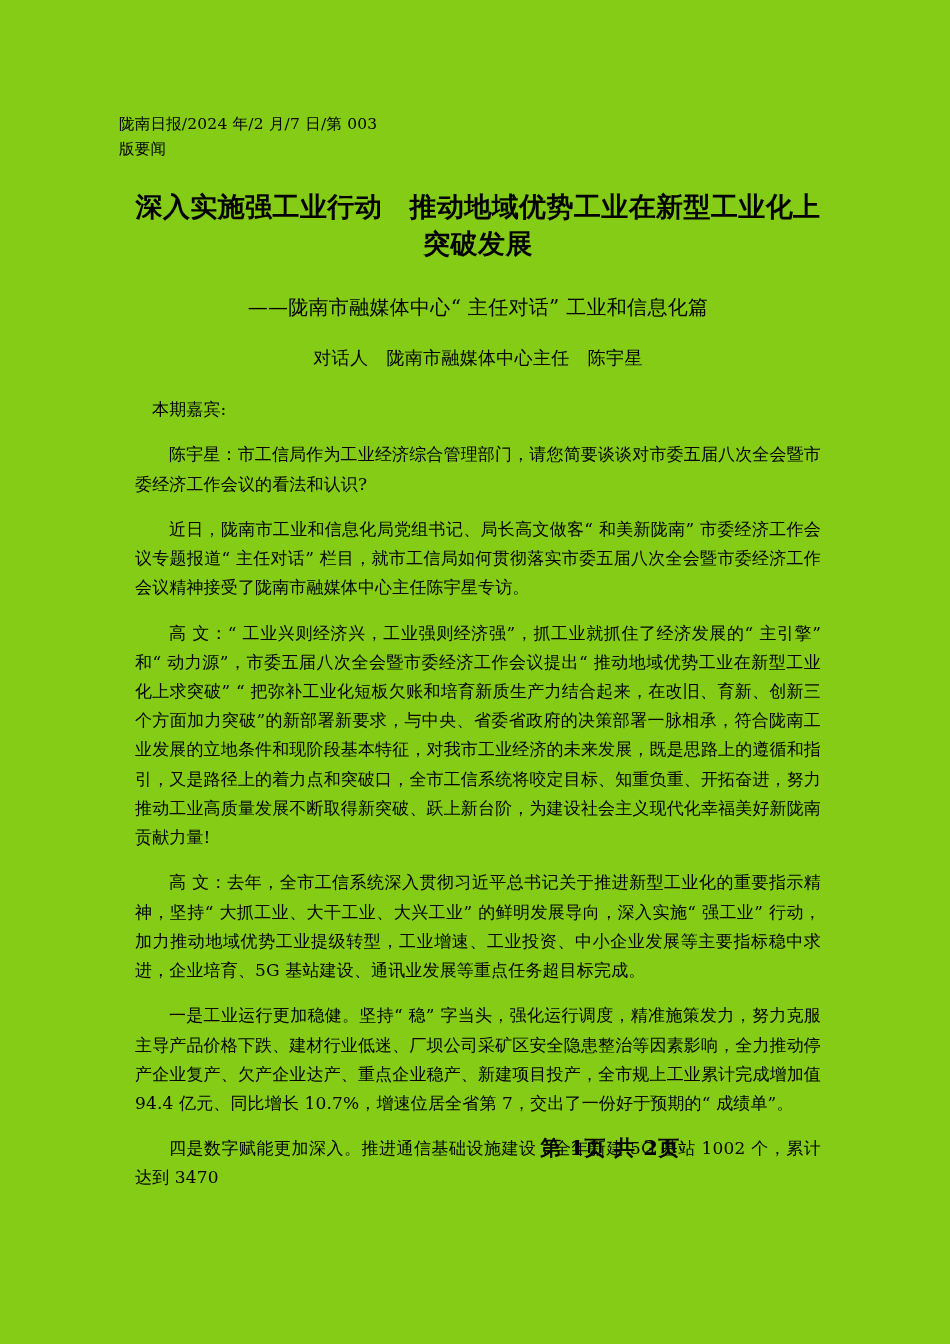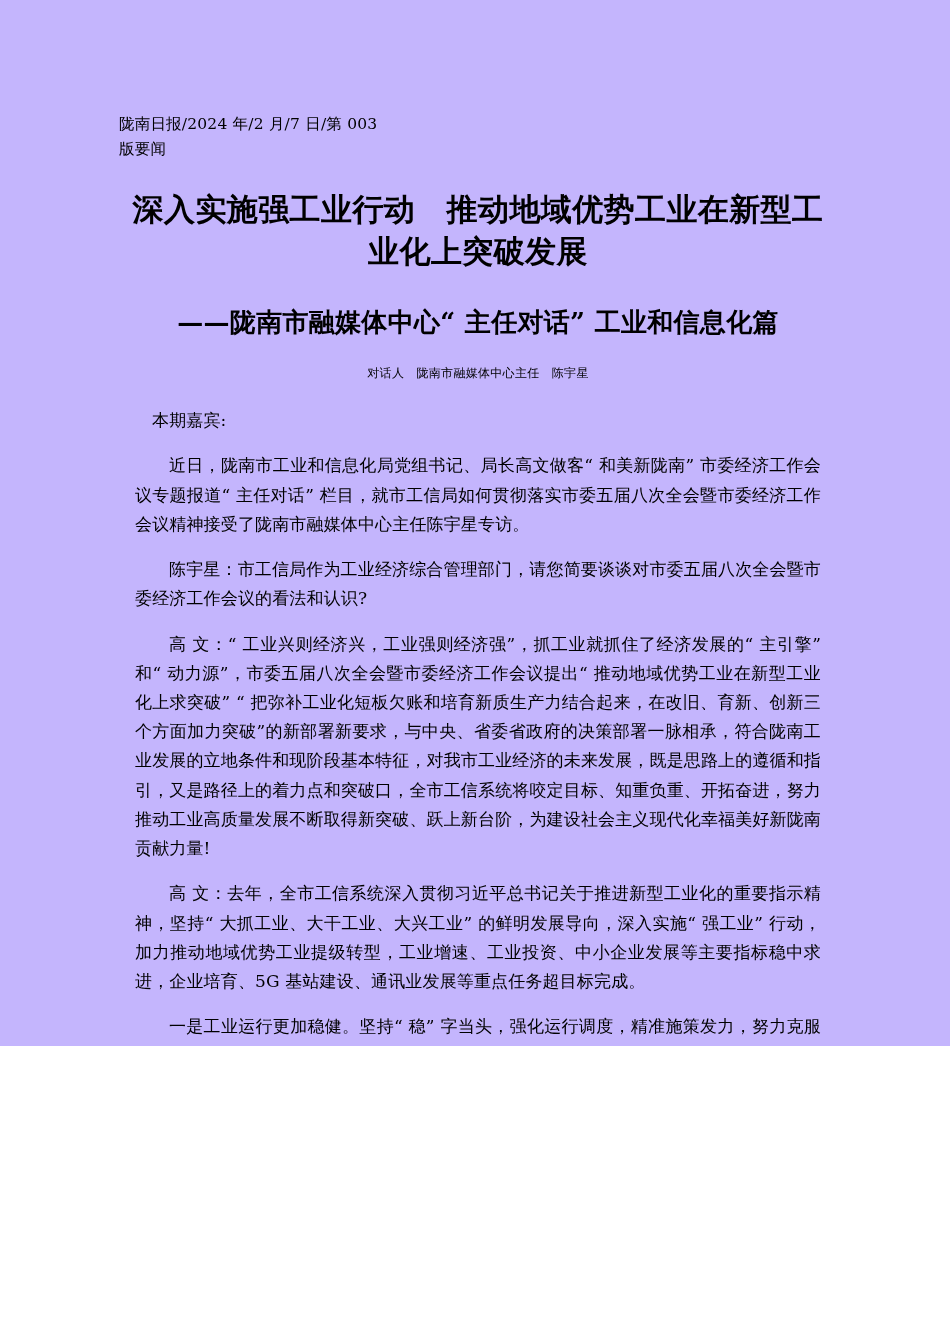--- a/index.html
+++ b/index.html
@@ -7,23 +7,23 @@
     padding: 0;
     background: #ffffff;
   }
   body {
     font-family: "DejaVu Serif", "Liberation Serif", serif;
     color: #000000;
   }
   .page {
     position: relative;
     width: 950px;
-    height: 1046px;
+    height: 1344px;
     margin: 0 auto;
-    background: #c4b5fd;
+    background: #84cc16;
     box-sizing: border-box;
     overflow: hidden;
   }
   .content {
     position: absolute;
     left: 119px;
     top: 112px;
     width: 718px;
   }
 
@@ -33,42 +33,42 @@
     line-height: 1.60;
     letter-spacing: 0.2px;
     margin-bottom: 26px;
   }
   .source-header .src-line {
     display: block;
   }
 
   
   .headline {
-    font-size: 31px;
+    font-size: 27px;
     font-weight: bold;
     line-height: 1.38;
     text-align: center;
     letter-spacing: 0.4px;
     margin: 0 0 2px 0;
     padding: 0 6px;
   }
 
   
   .subtitle {
-    font-size: 26px;
-    font-weight: bold;
+    font-size: 20px;
+    font-weight: normal;
     line-height: 1.5;
     text-align: center;
     letter-spacing: 0.3px;
     margin: 30px 0 0 0;
   }
 
   
   .byline {
-    font-size: 12px;
+    font-size: 18px;
     line-height: 1.5;
     text-align: center;
     letter-spacing: 0.3px;
     margin: 22px 0 0 0;
   }
 
   
   .body-block {
     margin-top: 24px;
     font-size: 17px;
@@ -112,22 +112,22 @@
     </div>
 
     <h1 class="headline">深入实施强工业行动　推动地域优势工业在新型工业化上突破发展</h1>
 
     <div class="subtitle">——陇南市融媒体中心“ 主任对话” 工业和信息化篇</div>
 
     <div class="byline">对话人　陇南市融媒体中心主任　陈宇星</div>
 
     <div class="body-block">
       <p class="indent-1">本期嘉宾:</p>
+      <p class="indent-2">陈宇星：市工信局作为工业经济综合管理部门，请您简要谈谈对市委五届八次全会暨市委经济工作会议的看法和认识?</p>
       <p class="indent-2">近日，陇南市工业和信息化局党组书记、局长高文做客“ 和美新陇南” 市委经济工作会议专题报道“ 主任对话” 栏目，就市工信局如何贯彻落实市委五届八次全会暨市委经济工作会议精神接受了陇南市融媒体中心主任陈宇星专访。</p>
-      <p class="indent-2">陈宇星：市工信局作为工业经济综合管理部门，请您简要谈谈对市委五届八次全会暨市委经济工作会议的看法和认识?</p>
       <p class="indent-2">高 文：“ 工业兴则经济兴，工业强则经济强”，抓工业就抓住了经济发展的“ 主引擎” 和“ 动力源”，市委五届八次全会暨市委经济工作会议提出“ 推动地域优势工业在新型工业化上求突破” “ 把弥补工业化短板欠账和培育新质生产力结合起来，在改旧、育新、创新三个方面加力突破”的新部署新要求，与中央、省委省政府的决策部署一脉相承，符合陇南工业发展的立地条件和现阶段基本特征，对我市工业经济的未来发展，既是思路上的遵循和指引，又是路径上的着力点和突破口，全市工信系统将咬定目标、知重负重、开拓奋进，努力推动工业高质量发展不断取得新突破、跃上新台阶，为建设社会主义现代化幸福美好新陇南贡献力量!</p>
       <p class="indent-2">高 文：去年，全市工信系统深入贯彻习近平总书记关于推进新型工业化的重要指示精神，坚持“ 大抓工业、大干工业、大兴工业” 的鲜明发展导向，深入实施“ 强工业” 行动，加力推动地域优势工业提级转型，工业增速、工业投资、中小企业发展等主要指标稳中求进，企业培育、5G 基站建设、通讯业发展等重点任务超目标完成。</p>
       <p class="indent-2">一是工业运行更加稳健。坚持“ 稳” 字当头，强化运行调度，精准施策发力，努力克服主导产品价格下跌、建材行业低迷、厂坝公司采矿区安全隐患整治等因素影响，全力推动停产企业复产、欠产企业达产、重点企业稳产、新建项目投产，全市规上工业累计完成增加值 94.4 亿元、同比增长 10.7%，增速位居全省第 7，交出了一份好于预期的“ 成绩单”。</p>
       <p class="indent-2">四是数字赋能更加深入。推进通信基础设施建设，全年新建 5G 基站 1002 个，累计达到 3470</p>
     </div>
 
   </div>
 
   <div class="page-footer">第 1页 共 2页</div>
 

